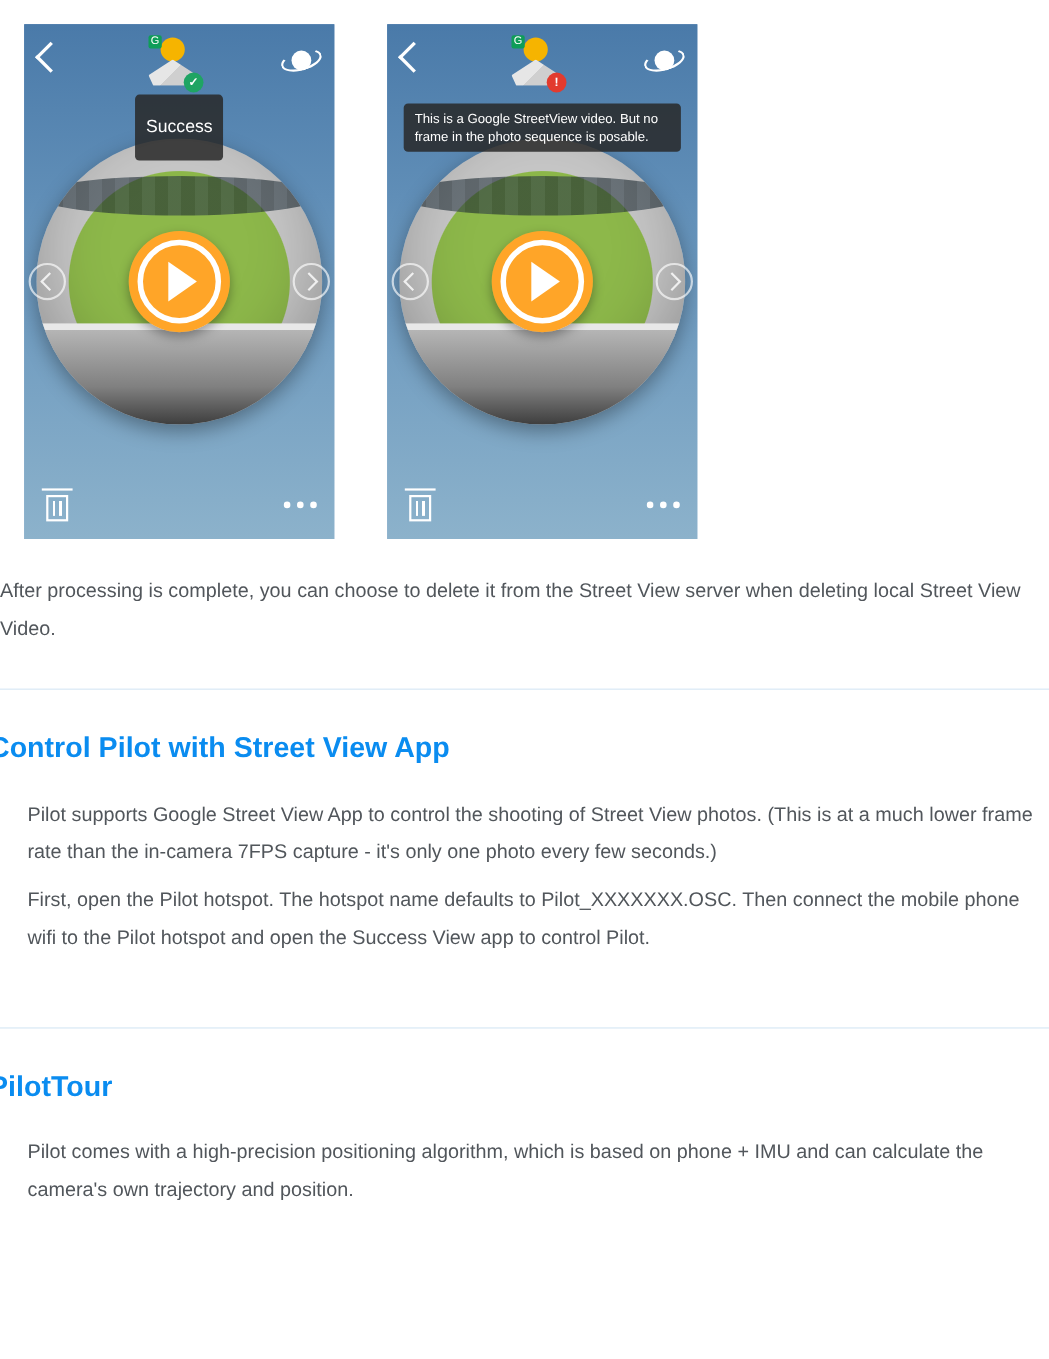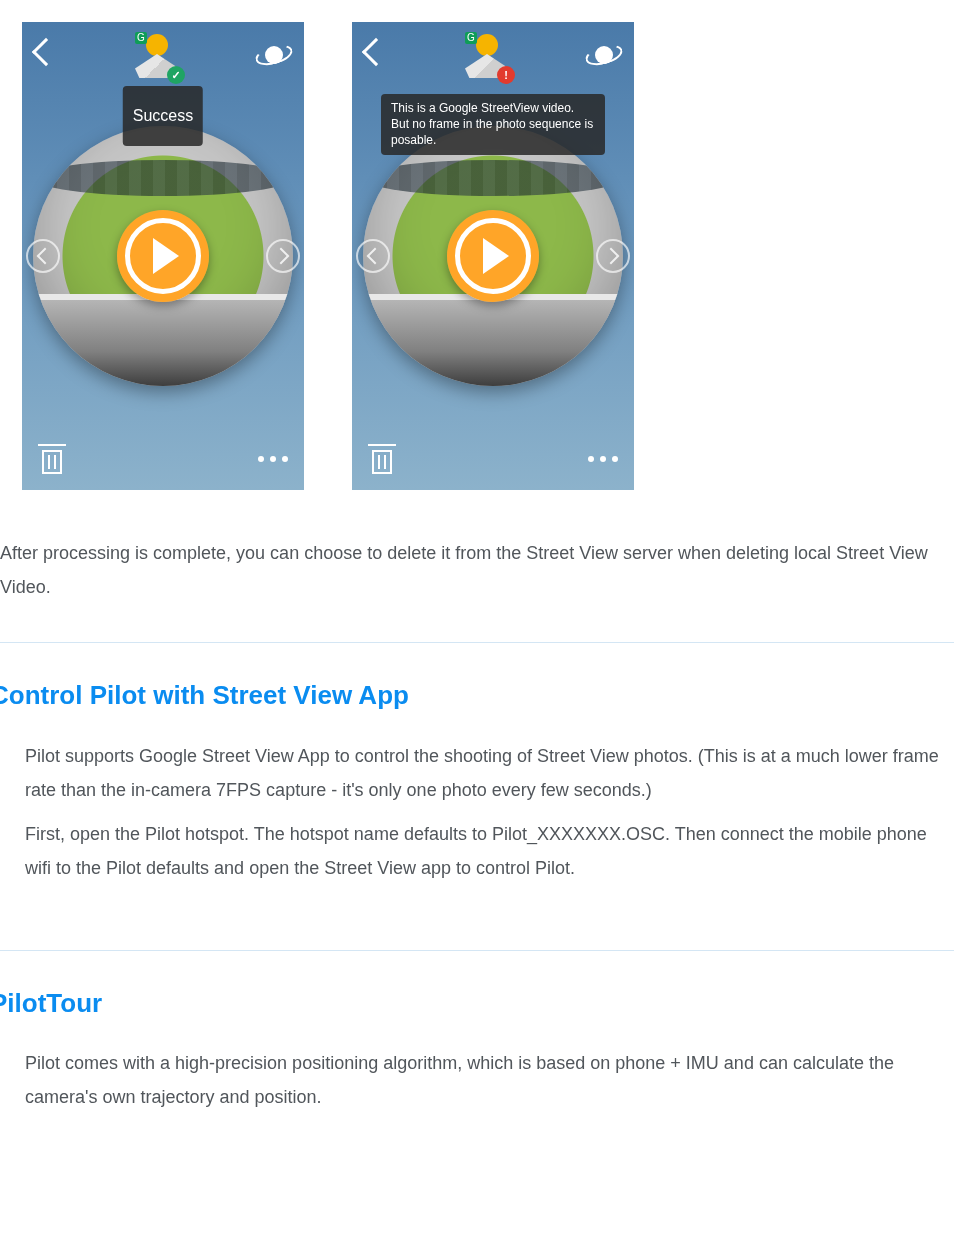--- a/index.html
+++ b/index.html
@@ -157,21 +157,21 @@
     background: rgba(40,40,40,0.85); color: #fff;
     font-size: 16px; border-radius: 4px;
     padding: 15px 10px;
   }
   .toast-small {
     top: 64px;
     white-space: nowrap;
   }
   .toast-big {
     top: 72px;
-    width: 224px;
+    width: 252px;
     line-height: 1.35;
     padding: 6px 10px;
     font-size: 12px;
   }
   .bottombar {
     position: absolute; left: 0; right: 0; bottom: 16px;
     display: flex; align-items: center; justify-content: space-between;
     padding: 0 16px;
   }
   .trash {
@@ -184,21 +184,21 @@
   .trash::after {
     content: ""; position: absolute; left: 4px; right: 4px; bottom: 0; top: 6px;
     border: 2px solid #fff;
     background: repeating-linear-gradient(90deg, transparent 0 4px, #fff 4px 6px);
     background-clip: content-box;
     padding: 3px 1px;
   }
   .dots { display: flex; gap: 6px; }
   .dots span { width: 6px; height: 6px; border-radius: 50%; background: #fff; }
   .content { padding: 30px 0 0 0; }
-  .para { margin: 16px 0 38px 0; }
+  .para { margin: 0 0 38px 0; }
   hr.sep {
     border: none; border-top: 1px solid #d4e6f4;
     margin: 20px 0 28px 0;
   }
   h2 {
     color: #0a8cf0;
     font-size: 26px;
     font-weight: 700;
     margin-bottom: 18px;
     margin-left: -10px;
@@ -274,21 +274,21 @@
 </div>
 
 <div class="content">
   <p class="para">After processing is complete, you can choose to delete it from the Street View server when deleting local Street View Video.</p>
 
   <hr class="sep">
 
   <div class="block">
     <h2>Control Pilot with Street View App</h2>
     <p>Pilot supports Google Street View App to control the shooting of Street View photos. (This is at a much lower frame rate than the in-camera 7FPS capture - it's only one photo every few seconds.)</p>
-    <p>First, open the Pilot hotspot. The hotspot name defaults to Pilot_XXXXXXX.OSC. Then connect the mobile phone wifi to the Pilot defaults and open the Street View app to control Pilot.</p>
+    <p>First, open the Pilot hotspot. The hotspot name defaults to Pilot_XXXXXXX.OSC. Then connect the mobile phone wifi to the Pilot hotspot and open the Success View app to control Pilot.</p>
   </div>
 
   <br>
   <hr class="sep">
 
   <div class="block">
     <h2>PilotTour</h2>
     <p>Pilot comes with a high-precision positioning algorithm, which is based on phone + IMU and can calculate the camera's own trajectory and position.</p>
   </div>
 </div>

